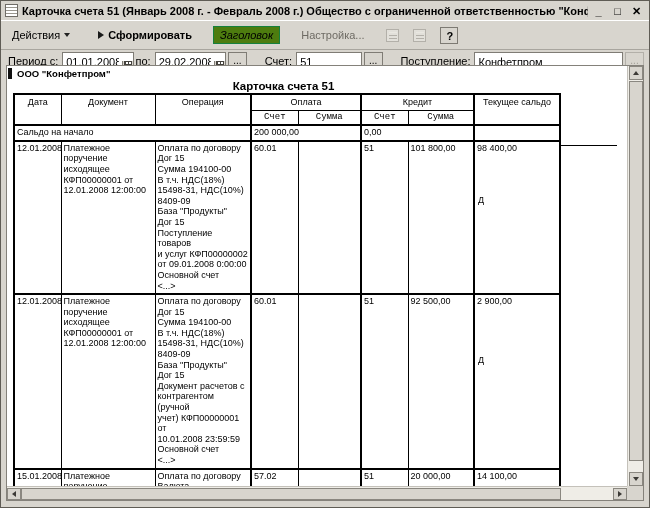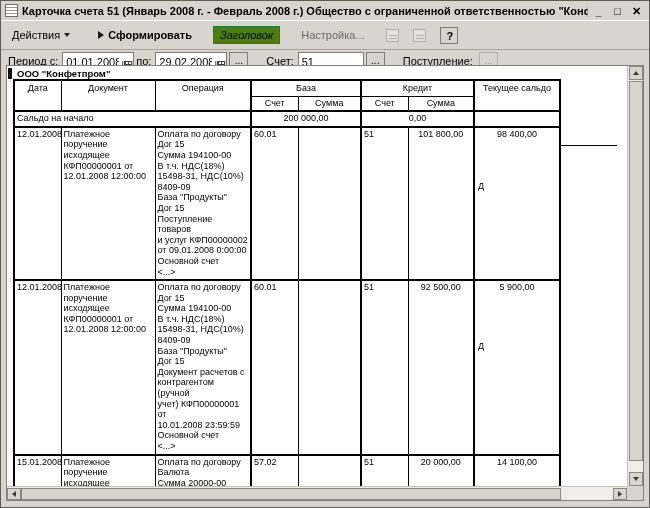--- a/index.html
+++ b/index.html
@@ -49,24 +49,24 @@
   .rep-center{width:553px;text-align:center;}
   .rep-title{margin-top:1px;font-size:11.5px;font-weight:bold;line-height:13px;}
   .rep-period{font-size:9.5px;font-weight:bold;line-height:11px;}
   
   table.card{border-collapse:collapse;table-layout:fixed;width:546px;margin:0 0 0 6px;font-size:9px;}
   table.card td,table.card th{border:1px solid #000;padding:1px 2px 2px 2px;vertical-align:top;
       font-weight:normal;overflow:hidden;font-size:9px;line-height:10.6px;}
   table.card{border:2px solid #000;}
   .b2l{border-left-width:2px !important;}
   tr.h1 th{height:13px;text-align:center;vertical-align:top;padding-top:2px;}
-  tr.h2 th{height:11px;}
+  tr.h2 th{height:11px;font-family:Liberation Mono, monospace;}
   tr.open td{border-top-width:2px !important;border-bottom-width:2px !important;height:9px;}
   tr.data td{border-top-width:2px !important;}
-  .amt{text-align:center;}
+  .amt{text-align:left;}
   .pre{white-space:pre-line;}
   td.saldo{position:relative;margin-top:8px;}
   .marker{position:absolute;left:3px;top:35%;}
   .ext-line{position:absolute;left:552px;top:79px;width:58px;height:1px;background:#000;}
   
   .vscroll{position:absolute;right:0;top:0;width:16px;height:420px;background:#efede7;border-left:1px solid #c4c1ba;}
   .hscroll{position:absolute;left:0;bottom:0;width:620px;height:14px;background:#efede7;border-top:1px solid #c4c1ba;}
   .sb-btn{position:absolute;background:#d8d5ce;border:1px solid #8a8780;display:flex;align-items:center;justify-content:center;}
   .sb-btn.up{left:1px;top:0;width:14px;height:14px;}
   .sb-btn.down{left:1px;bottom:0;width:14px;height:14px;}
@@ -132,47 +132,51 @@
     </span>
     <button class="dots-btn">...</button>
     <span class="spacer16"></span>
     <span class="f-label">Счет:</span>
     <span class="f-field" style="width:66px">
       <input class="f-input" readonly="" value="51" style="">
     </span>
     <button class="dots-btn">...</button>
     <span class="spacer16"></span>
     <span class="f-label">Поступление:</span>
+    <span class="f-field" style="flex:1 1 auto">
+      <input class="f-input" readonly="" value="Конфетпром" style="">
+    </span>
     <button class="dots-btn disabled">...</button>
   </div>
 
   <div class="report-frame">
     <div class="viewport">
       <span class="sec-marker"></span>
       <div class="rep-org">ООО "Конфетпром"</div>
       <div class="rep-center">
+        <div class="rep-title">Карточка счета 51</div>
       </div>
 
       <table class="card">
         <colgroup>
           <col style="width:47px">
             <col style="width:94px">
             <col style="width:96px">
           <col style="width:47px">
             <col style="width:63px">
             <col style="width:47px">
           <col style="width:66px">
             <col style="width:86px">
         </colgroup>
         <tbody>
             <tr class="h1">
           <th rowspan="2">Дата</th>
           <th rowspan="2">Документ</th>
           <th rowspan="2">Операция</th>
-          <th colspan="2" class="b2l">База</th>
+          <th colspan="2" class="b2l">Оплата</th>
           <th colspan="2" class="b2l">Кредит</th>
           <th rowspan="2" class="b2l">Текущее сальдо</th>
         </tr>
         <tr class="h2">
           <th class="b2l">Счет</th>
           <th>Сумма</th>
           <th class="b2l">Счет</th>
           <th>Сумма</th>
         </tr>
         <tr class="open">
@@ -227,21 +231,21 @@
 контрагентом (ручной
 учет) КФП00000001 от
 10.01.2008 23:59:59
 Основной счет
 &lt;...&gt;</td>
           <td class="b2l">60.01</td>
           <td class="amt"></td>
           <td class="b2l">51</td>
           <td class="amt">92 500,00</td>
           <td class="saldo b2l">
-            <div class="amt">5 900,00</div>
+            <div class="amt">2 900,00</div>
             <span class="marker">Д</span>
           </td>
         </tr>
         <tr class="data">
           <td>15.01.2008</td>
           <td class="pre">Платежное поручение
 исходящее
 КФП00000014 от
 15.01.2008 0:00:00</td>
           <td class="pre">Оплата по договору

